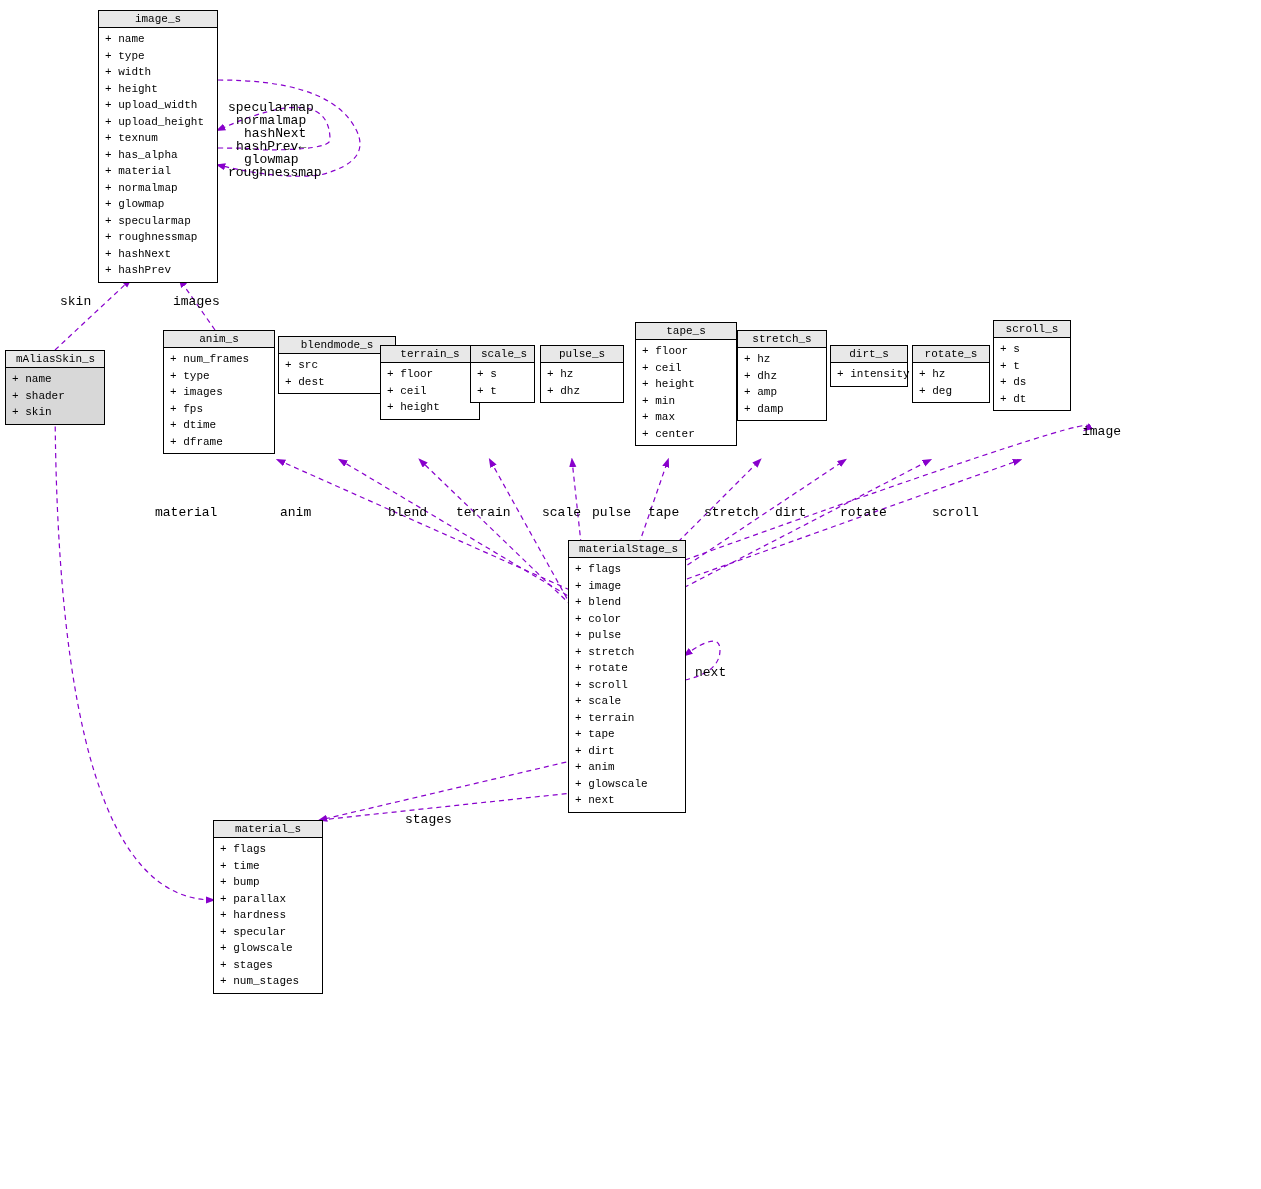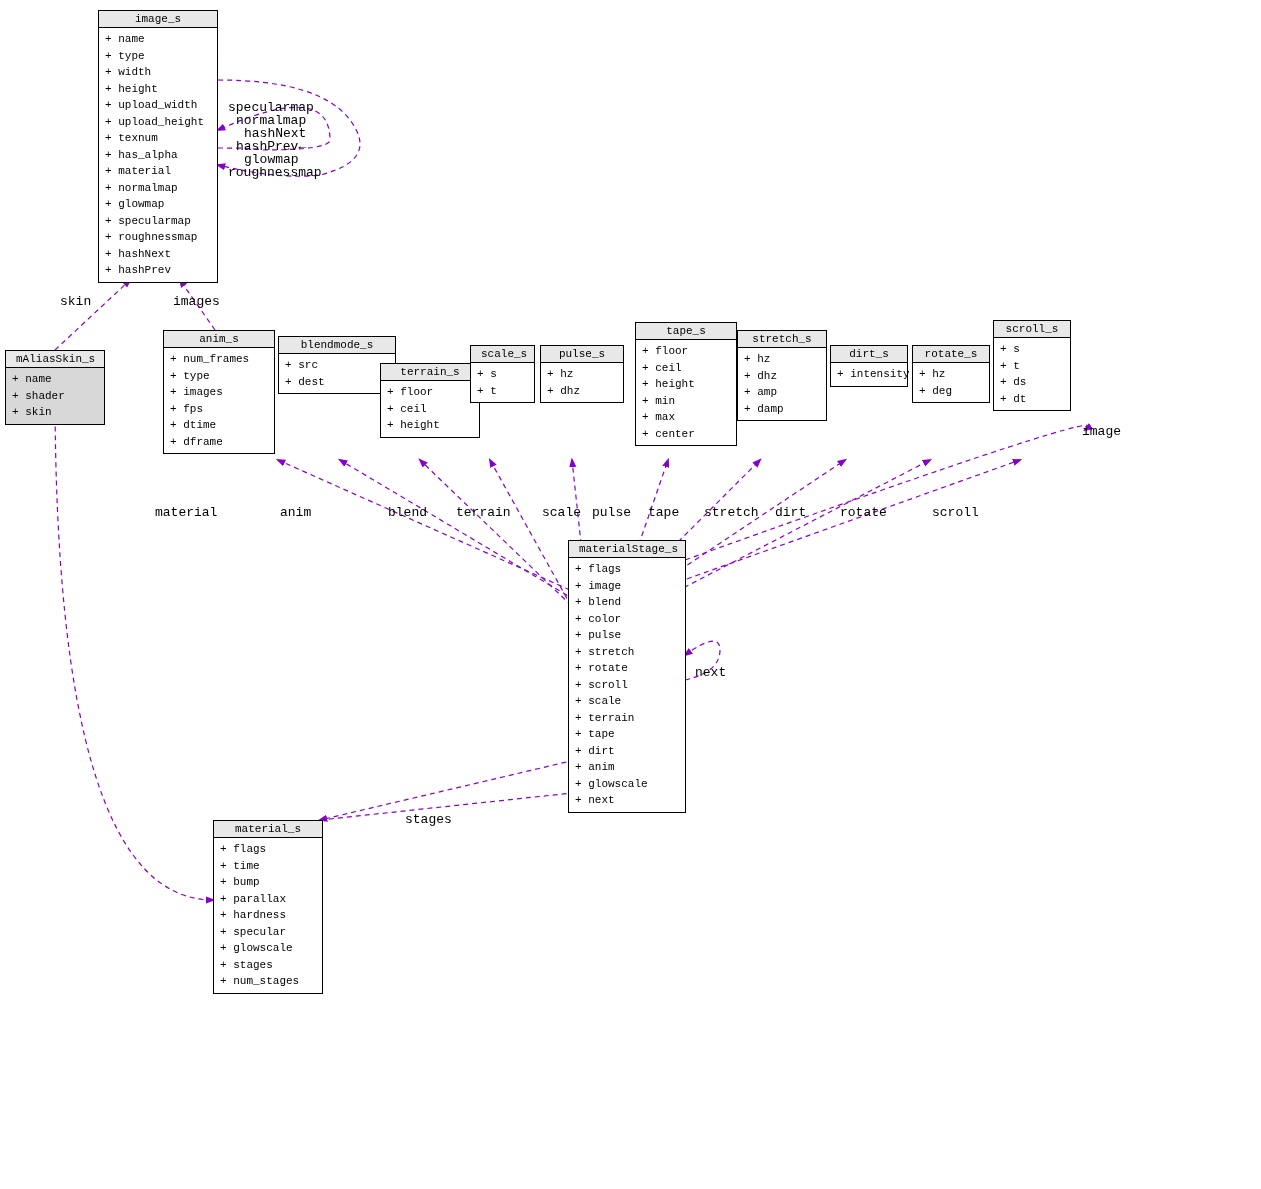--- a/index.html
+++ b/index.html
@@ -147,21 +147,21 @@
 </div>
 
 <div class="uml-box" style="left:278px;top:336px;width:118px;">
   <div class="title">blendmode_s</div>
   <div class="fields">
     <div>+ src</div>
     <div>+ dest</div>
   </div>
 </div>
 
-<div class="uml-box" style="left:380px;top:363px;width:100px;">
+<div class="uml-box" style="left:380px;top:345px;width:100px;">
   <div class="title">terrain_s</div>
   <div class="fields">
     <div>+ floor</div>
     <div>+ ceil</div>
     <div>+ height</div>
   </div>
 </div>
 
 <div class="uml-box" style="left:470px;top:345px;width:65px;">
   <div class="title">scale_s</div>

